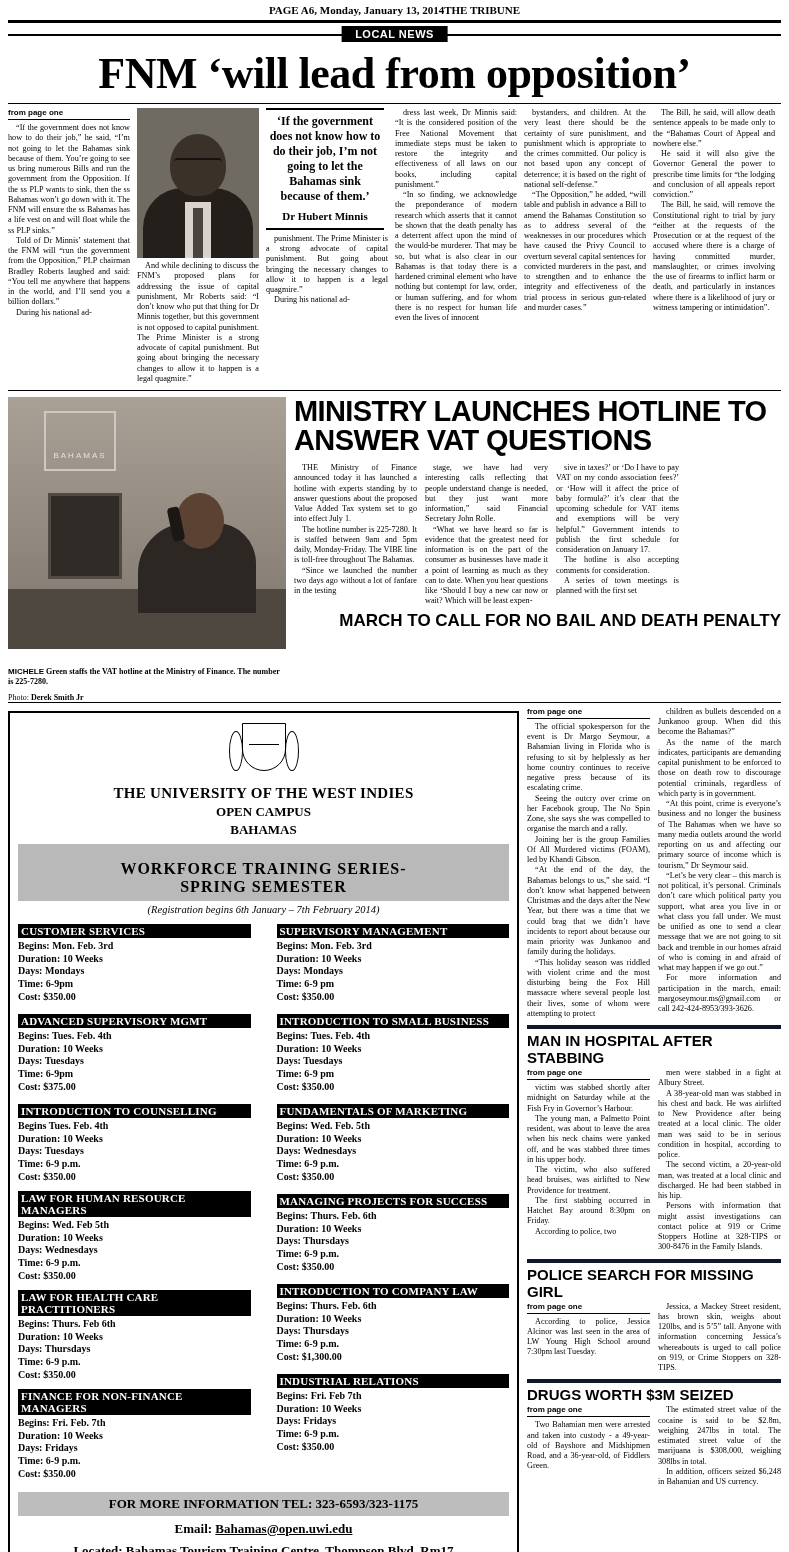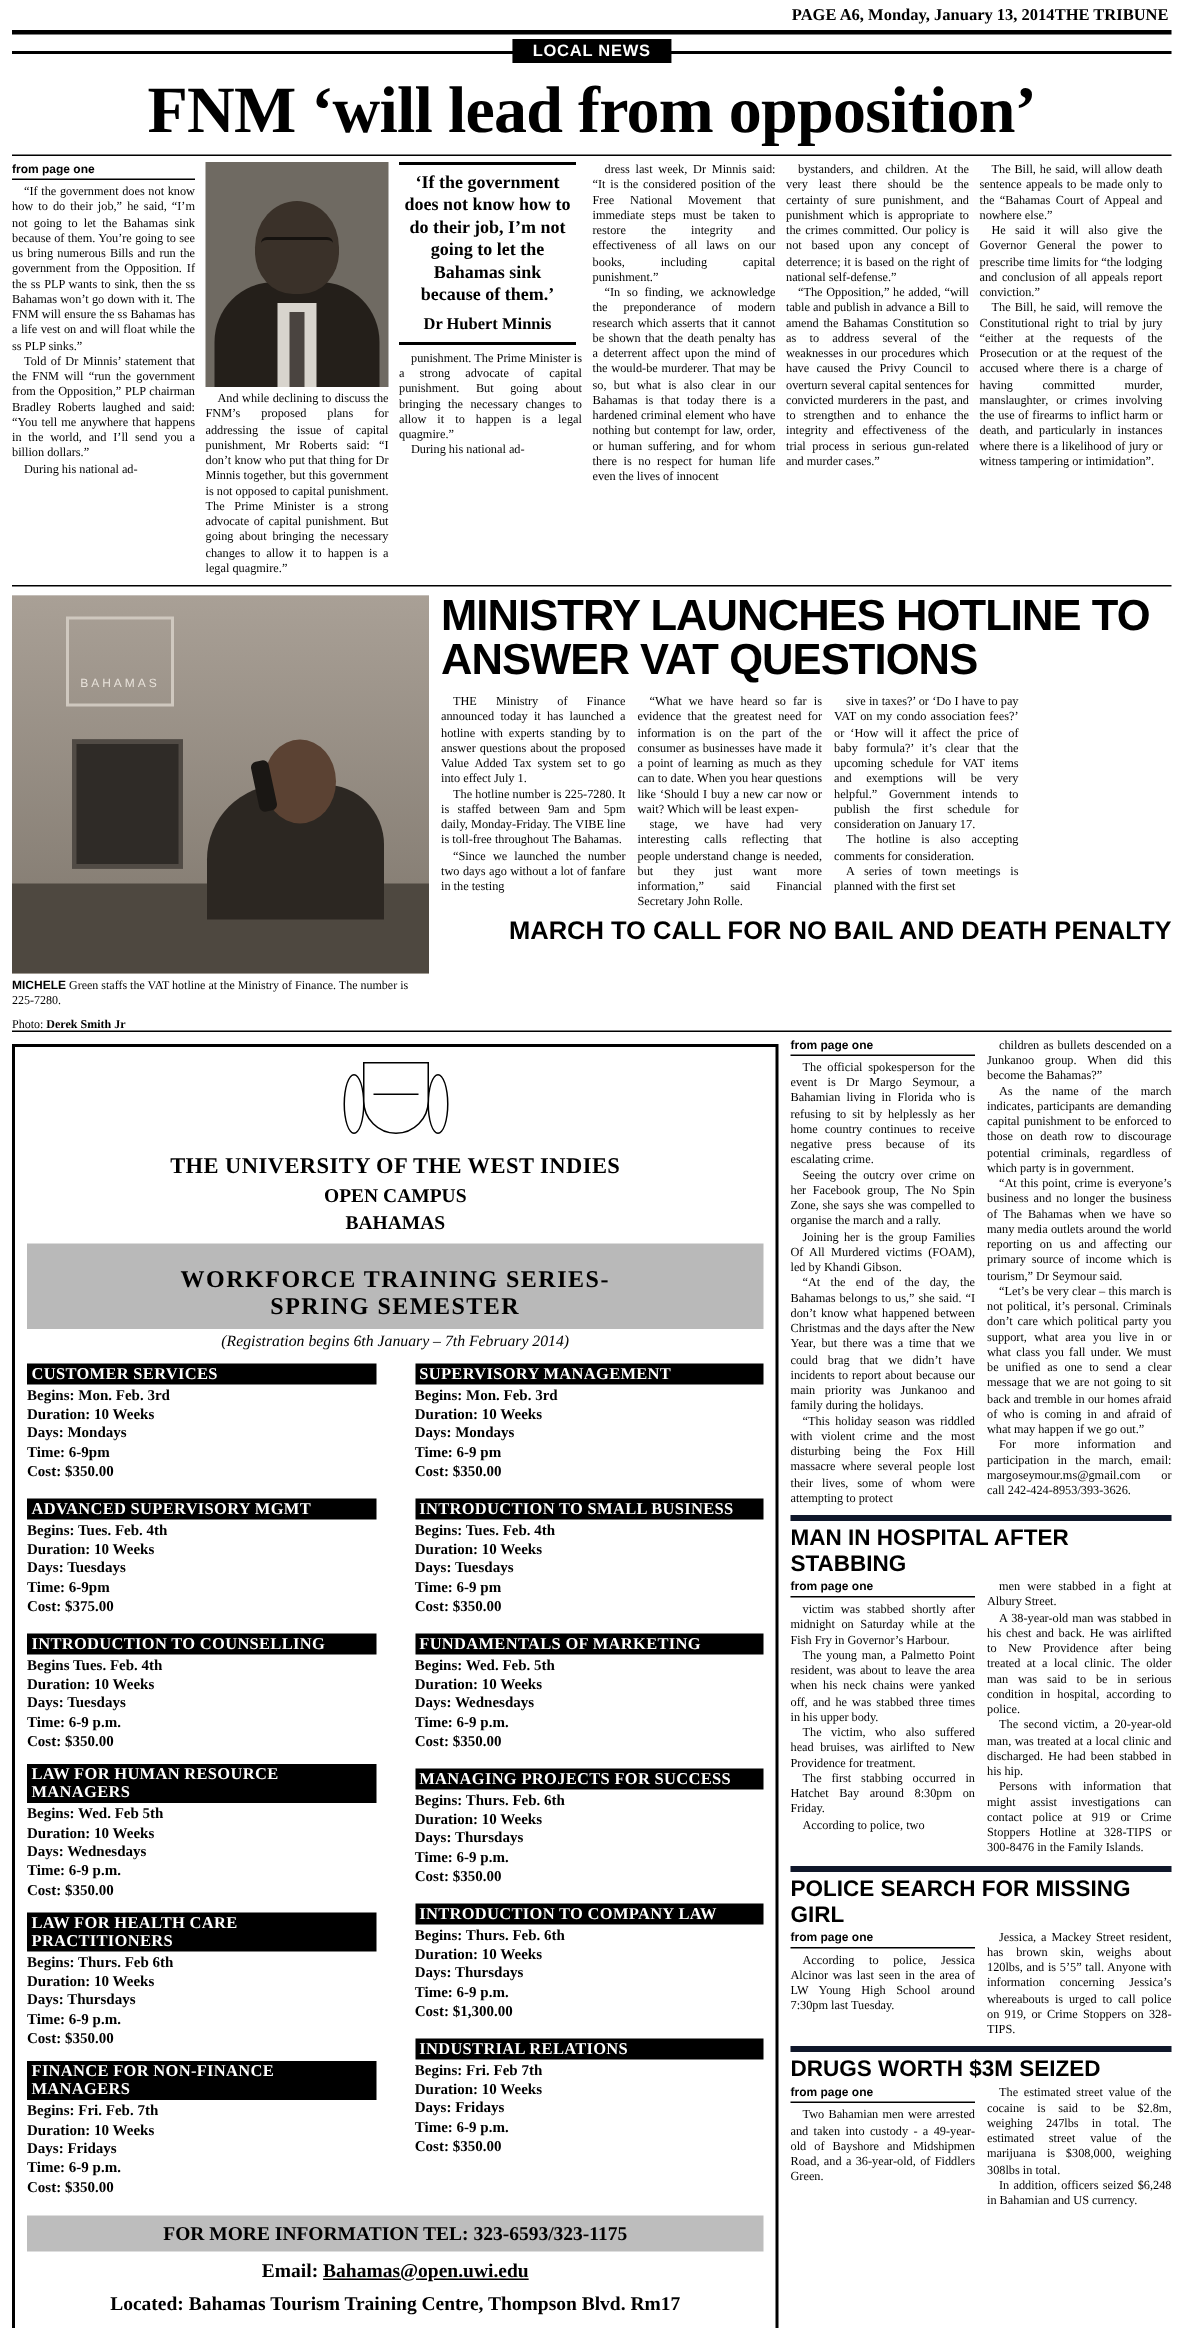--- a/index.html
+++ b/index.html
@@ -10,21 +10,21 @@
     background: #ffffff;
     font-family: "Liberation Serif", serif;
     color: #000;
     position: relative;
     overflow: hidden;
   }
   .page { position: relative; width: 789px; height: 1552px; padding: 0 8px; }
 
   
   .masthead {
-    display:flex; justify-content:flex-end; align-items:flex-end;
+    display:flex; justify-content:center; align-items:flex-end;
     font-size: 11px; font-weight: bold; padding: 4px 2px 2px 2px;
   }
   .rule-thick { height: 3px; background:#000; margin: 2px 0 0 0; }
   .rule-thin { height:1px; background:#000; }
 
   .section-bar { position:relative; height: 16px; margin-top: 3px; }
   .section-bar .line { position:absolute; top:8px; left:0; right:0; height:2px; background:#000;}
   .section-bar .label {
     position:absolute; left: 50%; transform: translateX(-50%); top:0;
     background:#000; color:#fff; font-family:"Liberation Sans", sans-serif;
@@ -106,21 +106,21 @@
   }
   .vat-photo .person-body {
     position:absolute; right: 30px; bottom: 36px; width: 118px; height: 90px;
     background:#2c2722; border-radius: 50px 40px 0 0;
   }
   .vat-photo .phone {
     position:absolute; right: 104px; top: 110px; width: 12px; height: 34px;
     background:#1a1714; border-radius:4px; transform: rotate(-12deg);
   }
   .photo-cap {
-    width: 278px; font-size: 8px; line-height:1.3; margin-top: 3px;
+    width: 278px; font-size: 8px; line-height:1.3; margin-top: 18px; font-weight: bold;
   }
   .photo-cap b { font-family:"Liberation Sans", sans-serif; font-size:8px;}
   .photo-credit { font-size:8px; margin-top: 5px; }
 
   .vat-right { flex: 1; }
   h2.bighead {
     font-family:"Liberation Sans", sans-serif; font-weight:bold;
     font-size: 29px; line-height: 1.0; margin: 0 0 8px 0; letter-spacing:-0.6px;
   }
 
@@ -274,22 +274,22 @@
 
     <div class="vat-right">
       <h2 class="bighead">MINISTRY LAUNCHES HOTLINE TO ANSWER VAT QUESTIONS</h2>
       <div class="colwrap">
         <div class="col" style="width:123px">
           <p>THE Ministry of Finance announced today it has launched a hotline with experts standing by to answer questions about the proposed Value Added Tax system set to go into effect July 1.</p>
           <p>The hotline number is 225-7280. It is staffed between 9am and 5pm daily, Monday-Friday. The VIBE line is toll-free throughout The Bahamas.</p>
           <p>“Since we launched the number two days ago without a lot of fanfare in the testing</p>
         </div>
         <div class="col" style="width:123px">
+          <p>stage, we have had very interesting calls reflecting that people understand change is needed, but they just want more information,” said Financial Secretary John Rolle.</p>
           <p>“What we have heard so far is evidence that the greatest need for information is on the part of the consumer as businesses have made it a point of learning as much as they can to date. When you hear questions like ‘Should I buy a new car now or wait? Which will be least expen-</p>
-          <p>stage, we have had very interesting calls reflecting that people understand change is needed, but they just want more information,” said Financial Secretary John Rolle.</p>
         </div>
         <div class="col" style="width:123px">
           <p>sive in taxes?’ or ‘Do I have to pay VAT on my condo association fees?’ or ‘How will it affect the price of baby formula?’ it’s clear that the upcoming schedule for VAT items and exemptions will be very helpful.” Government intends to publish the first schedule for consideration on January 17.</p>
           <p>The hotline is also accepting comments for consideration.</p>
           <p>A series of town meetings is planned with the first set</p>
         </div>
       </div>
       <div class="banner-head">MARCH TO CALL FOR NO BAIL AND DEATH PENALTY</div>
     </div>
   </div>

